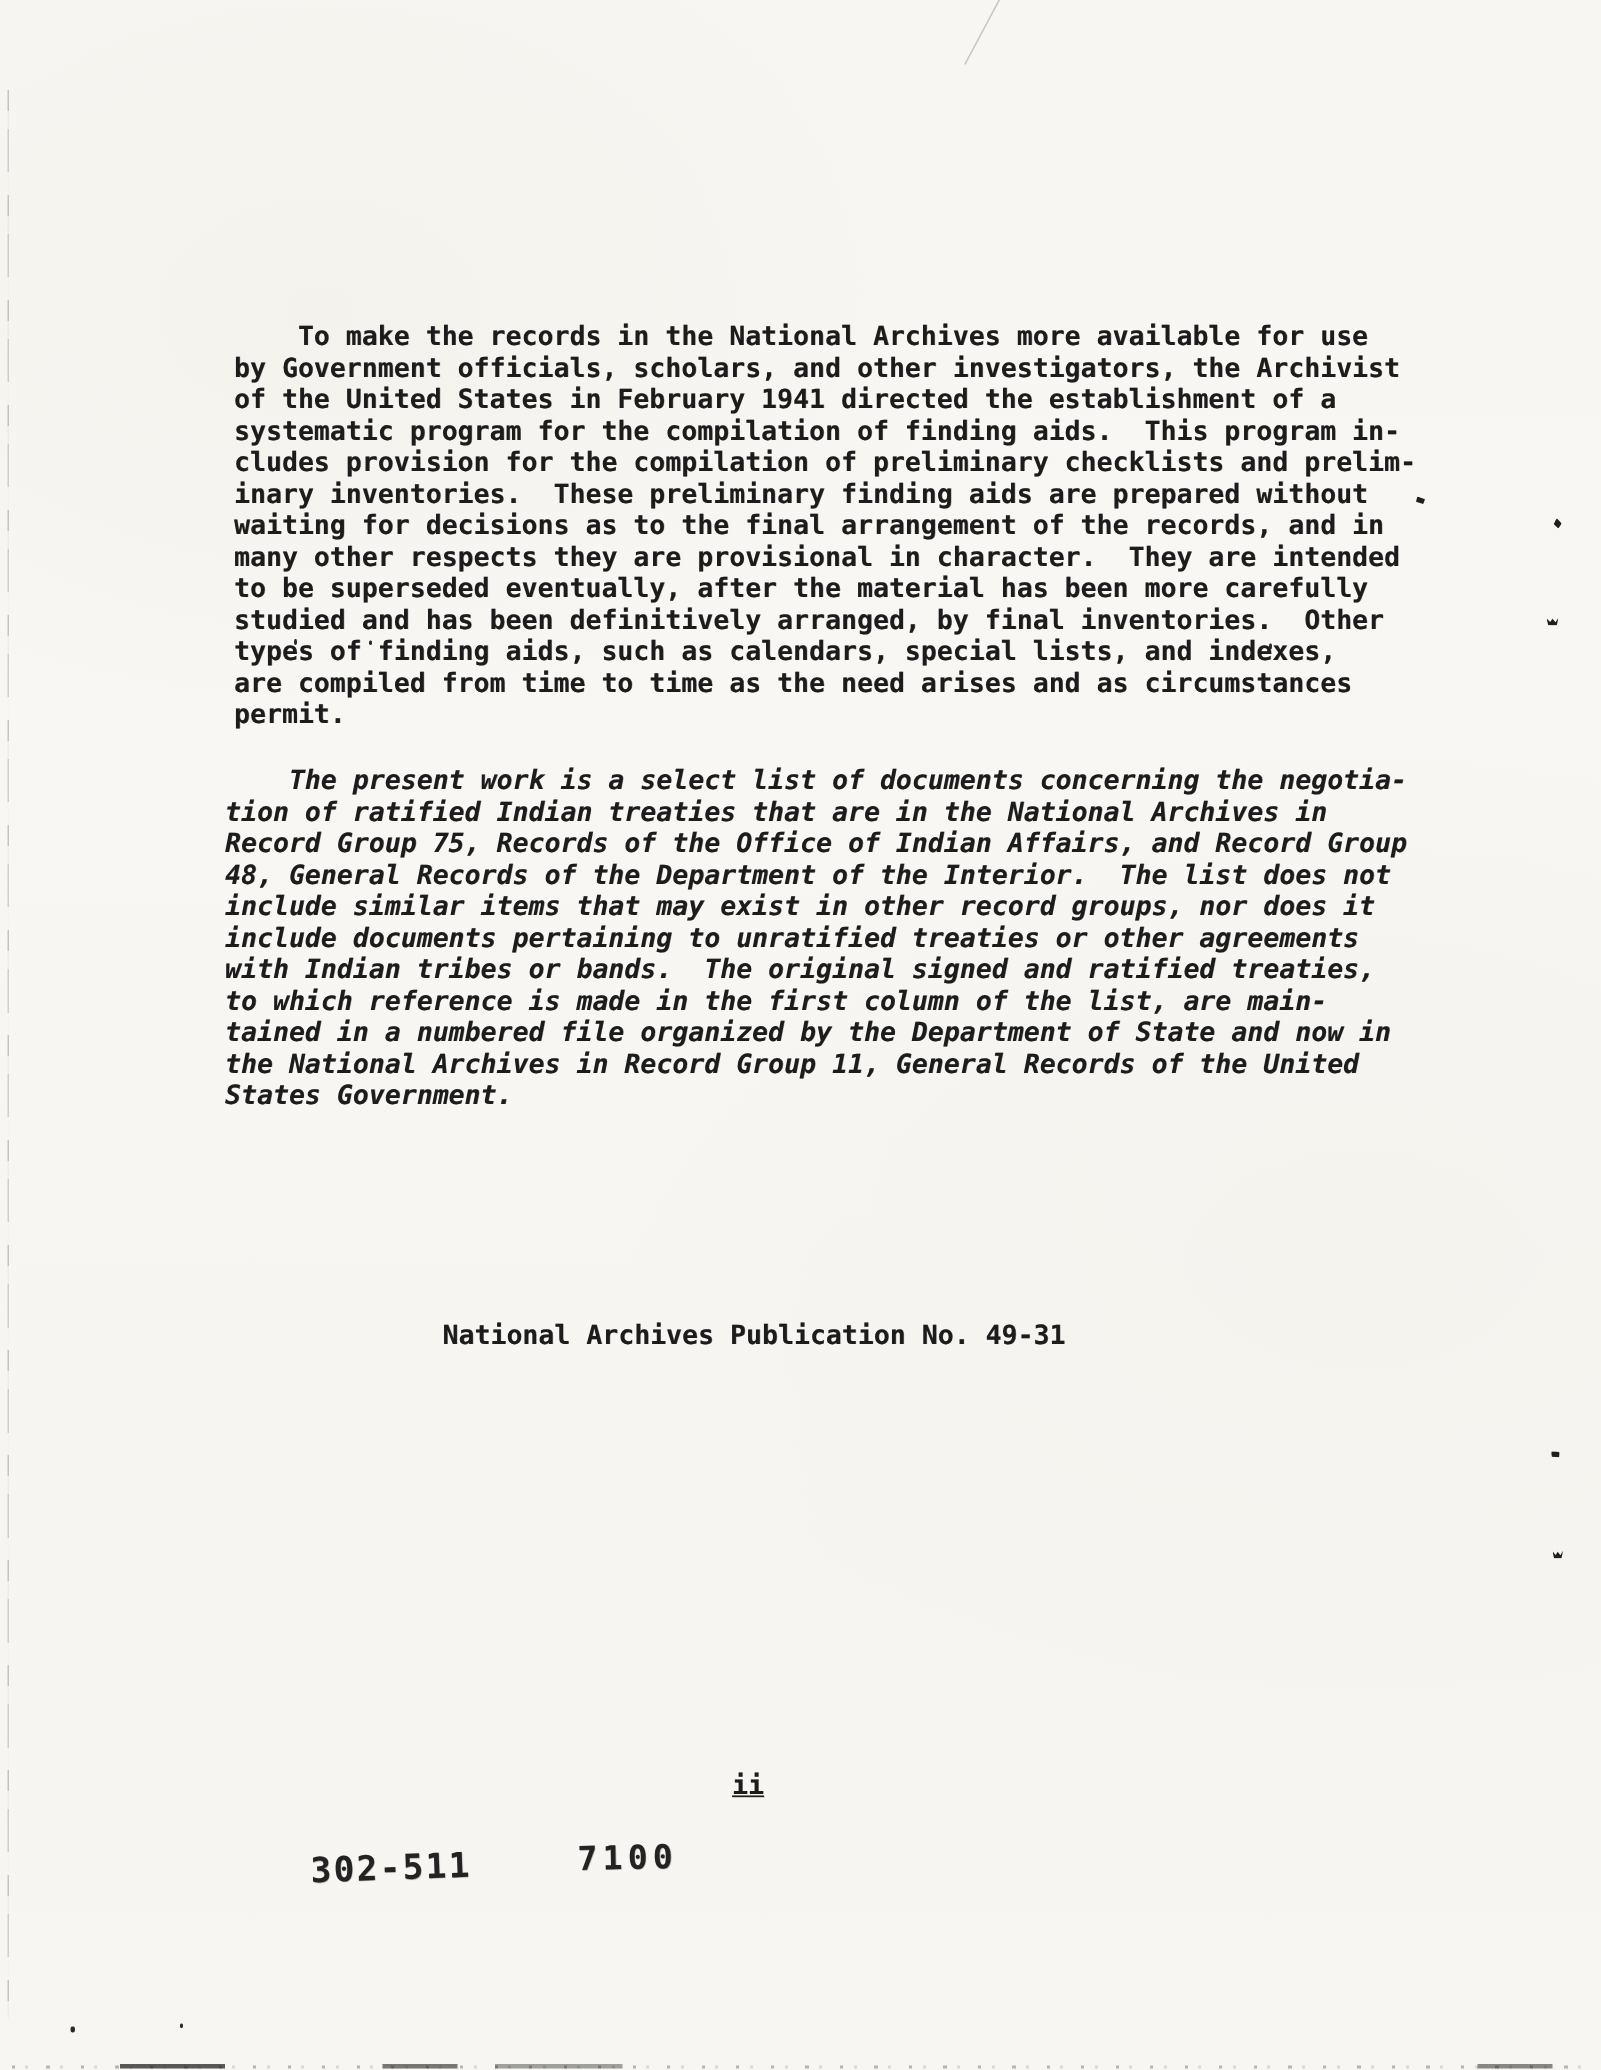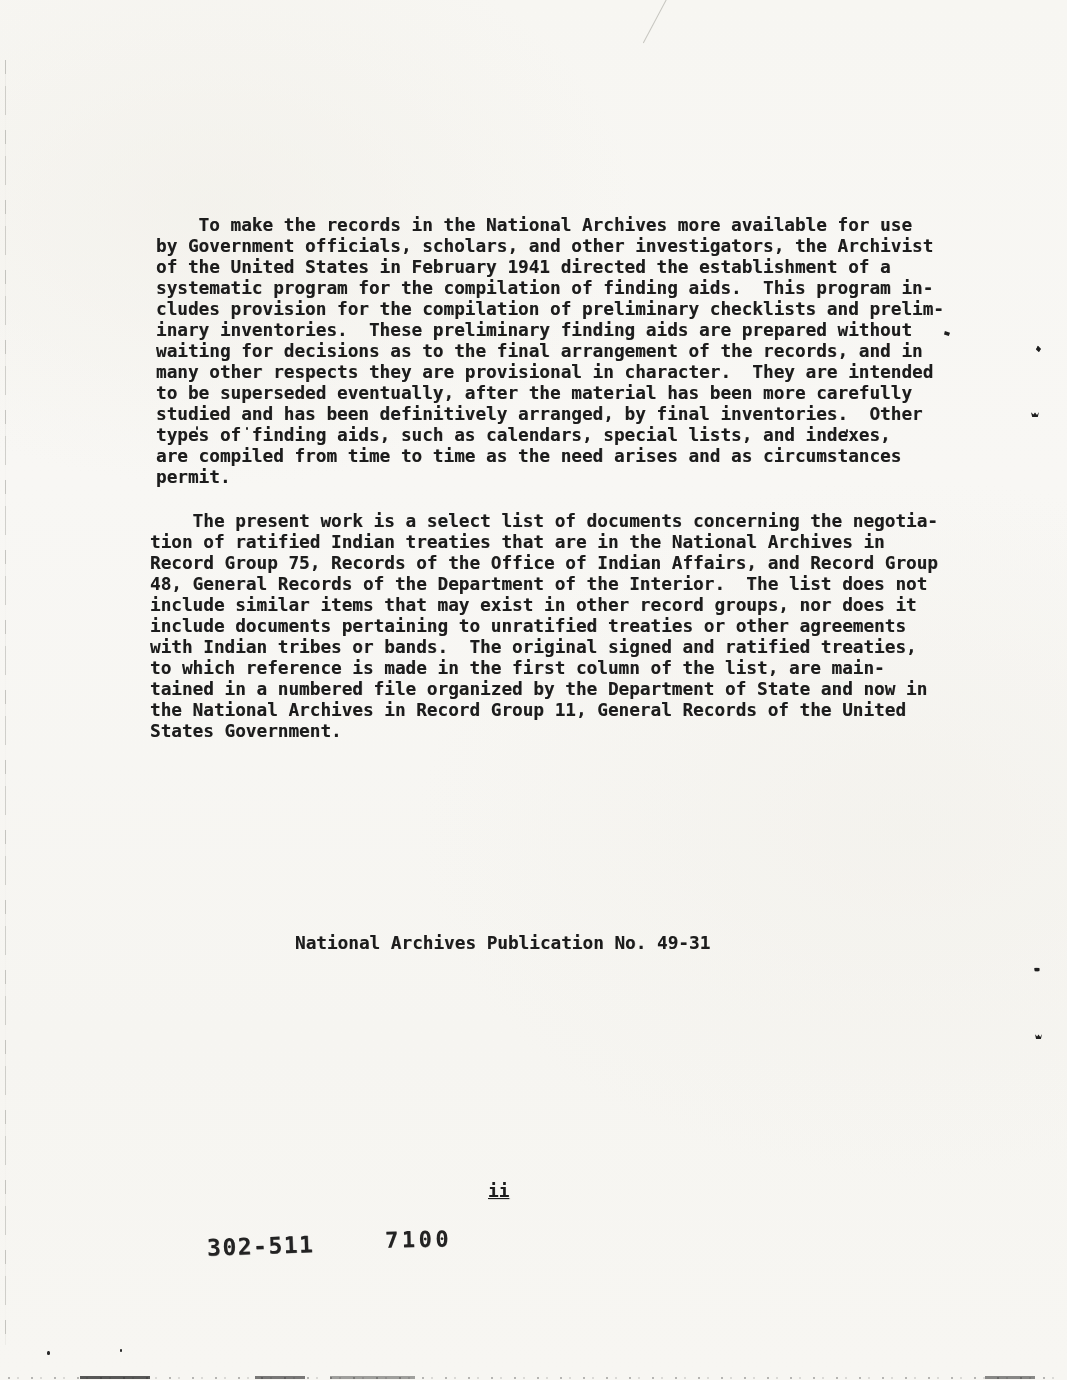--- a/index.html
+++ b/index.html
@@ -21,22 +21,22 @@
     position: absolute;
     font-size: 17.7px;
     line-height: 21px;
     font-weight: 700;
     white-space: pre;
     letter-spacing: 0;
     color: #1c1c1c;
     text-shadow: 0.3px 0.3px 0.4px rgba(30,30,30,0.45);
   }
   .para-1 { left: 156px; top: 215px; }
-  .para-2 { left: 150px; top: 511px; }
-  .publication-line { left: 295px; top: 933px; }
+  .para-2 { left: 150px; top: 511px; font-style: italic; }
+  .publication-line { left: 295px; top: 881px; }
   .page-number { left: 488px; top: 1181px; text-decoration: underline; }
   .stamp {
     position: absolute;
     font-weight: 700;
     color: #232323;
     text-shadow: 0.4px 0.4px 0.5px rgba(25,25,25,0.4);
   }
   .stamp-left {
     left: 207px; top: 1233px;
     font-size: 23px; letter-spacing: 1.5px;

